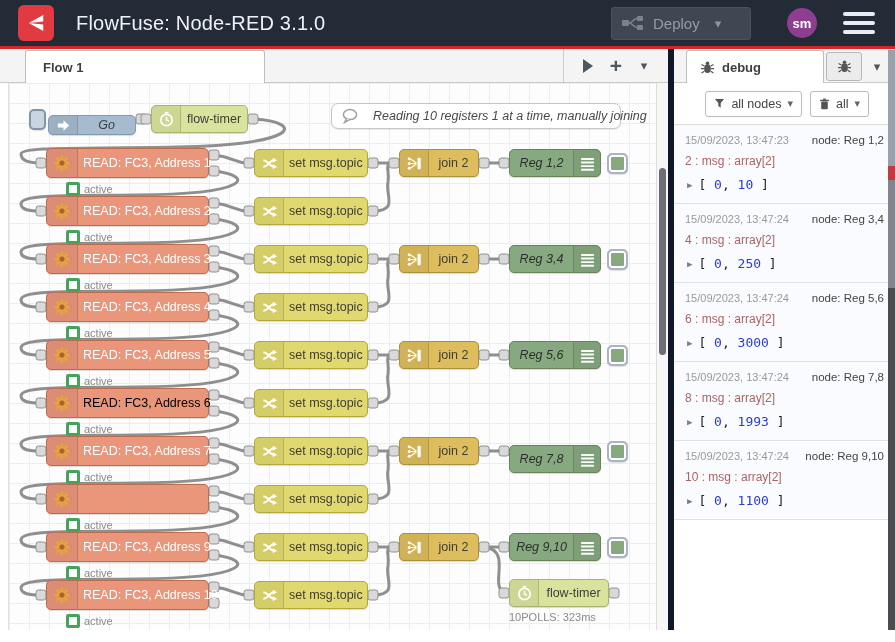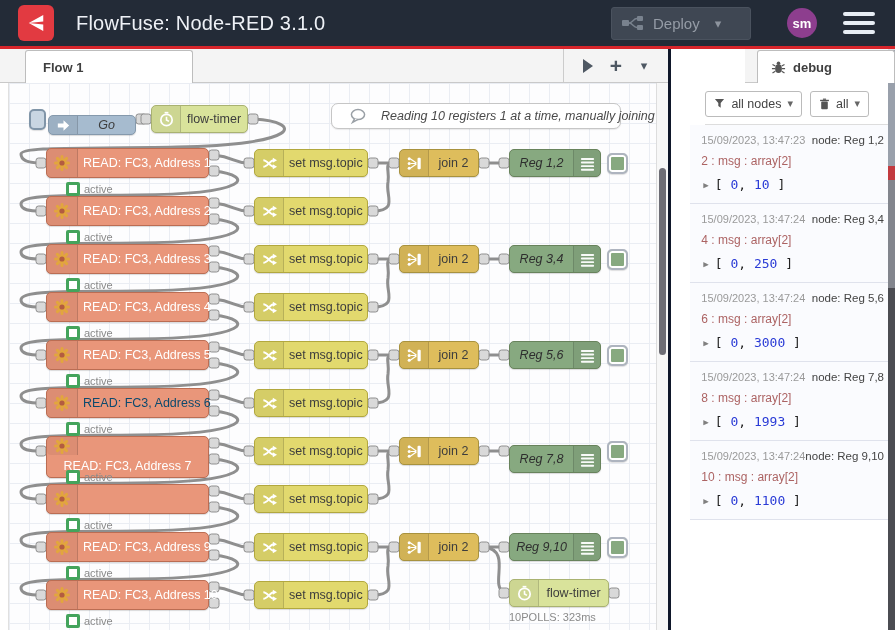--- a/index.html
+++ b/index.html
@@ -21,21 +21,21 @@
   .burger div{width:32px;height:4px;background:#e7edf4;border-radius:2px;margin:5px 0;}
   .redline{height:3px;background:#d8252b;}
   
   .main{display:flex;height:581px;}
   .editor{width:668px;position:relative;background:#fff;}
   .tabbar{height:34px;background:#f4f4f4;border-bottom:1px solid #c9c9c9;box-sizing:border-box;
         display:flex;align-items:flex-end;position:relative;}
   .tab{background:#fff;border:1px solid #bdbdbd;border-bottom:none;height:33px;border-radius:3px 3px 0 0;
         display:flex;align-items:center;box-sizing:border-box;margin-bottom:-1px;position:relative;z-index:2;}
   .tab-label{font-size:13px;font-weight:bold;color:#3f3f3f;}
-  .flow-tab{margin-left:25px;width:168px;padding-left:17px;cursor:pointer;}
+  .flow-tab{margin-left:25px;width:240px;padding-left:17px;cursor:pointer;}
   .tab-actions{position:absolute;right:0;top:0;height:33px;display:flex;align-items:center;gap:0;
         border-left:1px solid #ccc;padding:0 10px;}
   .tb-btn{width:28px;height:26px;display:flex;align-items:center;justify-content:center;cursor:pointer;color:#4e5863;}
   .tri-right{width:0;height:0;border-top:7px solid transparent;border-bottom:7px solid transparent;border-left:10px solid #4e5863;}
   .plus{font-size:21px;font-weight:bold;line-height:1;}
   .caret{font-size:13px;color:#4e5863;}
   
   .canvas-wrap{position:absolute;left:8px;top:34px;width:648px;height:547px;overflow:hidden;
         background:#fdfdfe;border-left:1px solid #e0e0e0;
         background-image:linear-gradient(#eaedf3 1px,transparent 1px),linear-gradient(90deg,#eaedf3 1px,transparent 1px);
@@ -47,26 +47,26 @@
   .fnode .icbox.left{border-right:1px solid rgba(0,0,0,.14);border-radius:4px 0 0 4px;}
   .fnode .icbox.right{border-left:1px solid rgba(0,0,0,.14);border-radius:0 4px 4px 0;}
   .fnode .nlabel{flex:1;display:flex;align-items:center;justify-content:center;font-size:12.5px;white-space:nowrap;padding:0 5px;}
   .inj-btn{position:absolute;width:17px;height:21px;border-radius:5px;background:#c9d6e2;border:2px solid #8095a8;
         box-sizing:border-box;cursor:pointer;box-shadow:0 1px 1px rgba(0,0,0,.12);}
   .dbg-btn{position:absolute;width:21px;height:21px;border-radius:5px;background:#87a980;border:2px solid #aeb4bf;
         box-shadow:inset 0 0 0 2px #fff,0 1px 1px rgba(0,0,0,.12);box-sizing:border-box;cursor:pointer;}
   .nstatus{position:absolute;display:flex;align-items:center;font-size:11px;color:#8a8a8a;white-space:nowrap;}
   .nstatus .sq{width:8px;height:8px;border:3px solid #44a45c;border-radius:2px;background:#fff;margin-right:4px;flex:0 0 auto;}
   .comment-node{position:absolute;background:#fff;border:1px solid #c6c6c6;border-radius:7px;display:flex;align-items:center;
-        box-sizing:border-box;box-shadow:0 1px 1px rgba(0,0,0,.08);cursor:pointer;padding-left:8px;}
+        box-sizing:border-box;box-shadow:0 1px 1px rgba(0,0,0,.08);cursor:pointer;}
   .comment-node .nlabel{font-size:12.5px;font-style:italic;color:#4a4a4a;padding:0 14px;white-space:nowrap;}
   .canvas-scrollbar{position:absolute;right:0;top:34px;width:12px;height:547px;background:#f7f7f7;border-left:1px solid #ddd;box-sizing:border-box;}
   .canvas-scrollbar .thumb{position:absolute;left:2px;width:7px;border-radius:4px;background:#6d6d75;cursor:pointer;}
   
-  .sidebar{width:227px;border-left:3px solid #0f172a;box-sizing:border-box;background:#fff;position:relative;display:flex;flex-direction:column;align-items:flex-end;}
+  .sidebar{width:227px;border-left:6px solid #0f172a;box-sizing:border-box;background:#fff;position:relative;display:flex;flex-direction:column;}
   .side-tabbar{height:34px;background:#f4f4f4;border-bottom:1px solid #c9c9c9;box-sizing:border-box;display:flex;align-items:flex-end;position:relative;flex:0 0 auto;}
   .debug-tab{margin-left:12px;width:138px;padding-left:13px;gap:7px;cursor:pointer;}
   .side-actions{position:absolute;right:8px;top:3px;display:flex;align-items:center;gap:5px;}
   .bug-btn{width:34px;height:27px;background:#ececec;border:1px solid #b9b9b9;border-radius:3px;display:flex;align-items:center;justify-content:center;color:#555;cursor:pointer;}
   .side-caret{width:20px;text-align:center;color:#555;font-size:13px;cursor:pointer;}
   .debug-toolbar{height:42px;display:flex;align-items:center;justify-content:flex-end;gap:8px;padding-right:26px;border-bottom:1px solid #ddd;box-sizing:border-box;background:#fff;flex:0 0 auto;}
   .tool-btn{height:24px;background:#fff;border:1px solid #bbb;border-radius:3px;display:flex;align-items:center;gap:6px;
         padding:0 8px;font-size:12.5px;color:#444;cursor:pointer;}
   .tool-btn .caret{font-size:11px;color:#666;}
   .debug-list{flex:1;overflow:hidden;background:#fff;}
@@ -400,38 +400,38 @@
             </div>
             <div class="fnode" style="left: 37px; top: 305px; width: 163px; height: 30px; background: rgb(233, 150, 122); border-color: rgb(187, 109, 83);">
               <span class="icbox left" style="width:30px">
                 <svg width="18" height="18" viewBox="0 0 18 18">
                   <g stroke="#e2a63d" stroke-width="3" stroke-linecap="round">
                     <path d="M9,2.5 V15.5 M2.5,9 H15.5 M4.4,4.4 L13.6,13.6 M13.6,4.4 L4.4,13.6"></path>
                   </g>
                   <circle cx="9" cy="9" r="2.6" fill="#b35c40"></circle>
                 </svg>
               </span>
-              <span class="nlabel" style="color:#0c4a6e;">READ: FC3, Address 6</span>
+              <span class="nlabel" style="color:#000000;">READ: FC3, Address 6</span>
             </div>
             <div class="nstatus" style="left: 57px; top: 339px;">
               <span class="sq"></span>
               <span>active</span>
             </div>
             <div class="fnode" style="left: 245px; top: 306px; width: 114px; height: 28px; background: rgb(226, 217, 110); border-color: rgb(178, 168, 62);">
               <span class="icbox left" style="width:28px">
                 <svg width="17" height="17" viewBox="0 0 18 18">
                   <path d="M2.5,5.5 C7,5.5 9.5,12.5 13.5,12.5" stroke="#fff" stroke-width="2" fill="none"></path>
                   <polygon points="12.5,9.8 17,12.5 12.5,15.2" fill="#fff"></polygon>
                   <path d="M2.5,12.5 C7,12.5 9.5,5.5 13.5,5.5" stroke="#fff" stroke-width="2" fill="none"></path>
                   <polygon points="12.5,2.8 17,5.5 12.5,8.2" fill="#fff"></polygon>
                 </svg>
               </span>
               <span class="nlabel" style="color:#3d3d3d;">set msg.topic</span>
             </div>
-            <div class="fnode" style="left: 37px; top: 353px; width: 163px; height: 42px; background: rgb(233, 150, 122); border-color: rgb(187, 109, 83); flex-direction: column;">
+            <div class="fnode" style="left: 37px; top: 353px; width: 163px; height: 30px; background: rgb(233, 150, 122); border-color: rgb(187, 109, 83);">
               <span class="icbox left" style="width:30px">
                 <svg width="18" height="18" viewBox="0 0 18 18">
                   <g stroke="#e2a63d" stroke-width="3" stroke-linecap="round">
                     <path d="M9,2.5 V15.5 M2.5,9 H15.5 M4.4,4.4 L13.6,13.6 M13.6,4.4 L4.4,13.6"></path>
                   </g>
                   <circle cx="9" cy="9" r="2.6" fill="#b35c40"></circle>
                 </svg>
               </span>
               <span class="nlabel" style="color:#fff;">READ: FC3, Address 7</span>
             </div>

